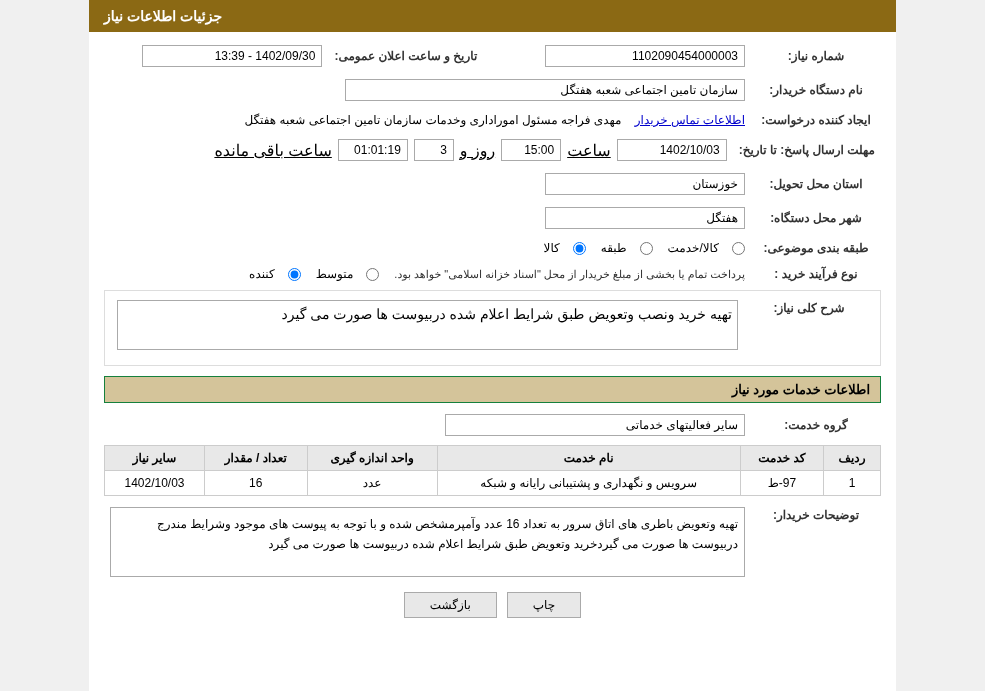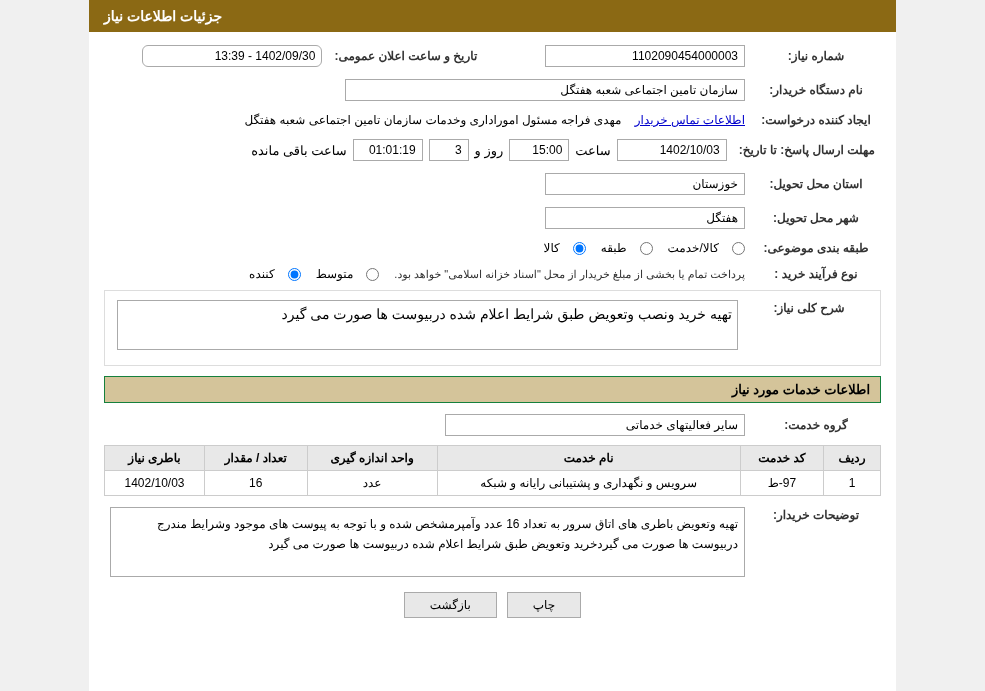--- a/index.html
+++ b/index.html
@@ -48,22 +48,23 @@
     }
     .input-box {
       border: 1px solid #aaa;
       background: #fff;
       padding: 3px 6px;
       font-size: 12px;
       font-family: Tahoma, Arial, sans-serif;
       min-width: 80px;
     }
     .inline-label {
-      font-size: 13px;
+      font-size: 16px;
       white-space: nowrap;
+      text-decoration: underline;
     }
     .radio-group {
       display: flex;
       gap: 15px;
       direction: rtl;
       align-items: center;
     }
     .radio-item {
       display: flex;
       align-items: center;
@@ -173,21 +174,21 @@
     <table class="info-table">
       <tbody>
           <tr>
         <td class="label-cell">شماره نیاز:</td>
         <td class="value-cell">
           <span class="input-box" style="display:inline-block;min-width:200px;">1102090454000003</span>
         </td>
         <td style="width:20px;"></td>
         <td class="label-cell" style="text-align:right;">تاریخ و ساعت اعلان عمومی:</td>
         <td class="value-cell">
-          <span class="input-box" style="display:inline-block;min-width:180px;border-radius:6px;">1402/09/30 - 13:39</span>
+          <span class="input-box" style="display:inline-block;min-width:180px;">1402/09/30 - 13:39</span>
         </td>
       </tr>
     </tbody>
       </table>
 
     <table class="info-table">
       <tbody>
           <tr>
         <td class="label-cell">نام دستگاه خریدار:</td>
         <td class="value-cell">
@@ -236,21 +237,21 @@
         <td class="value-cell">
           <span class="input-box" style="display:inline-block;min-width:200px;">خوزستان</span>
         </td>
       </tr>
     </tbody>
       </table>
 
     <table class="info-table">
       <tbody>
           <tr>
-        <td class="label-cell">شهر محل تحویل:</td>
+        <td class="label-cell">شهر محل دستگاه:</td>
         <td class="value-cell">
           <span class="input-box" style="display:inline-block;min-width:200px;margin-left:12px;">هفتگل</span>
         </td>
       </tr>
     </tbody>
       </table>
 
     <table class="info-table">
       <tbody>
           <tr>
@@ -323,21 +324,21 @@
       </table>
 
     <table class="services-table">
       <thead>
         <tr>
           <th>ردیف</th>
           <th>کد خدمت</th>
           <th>نام خدمت</th>
           <th>واحد اندازه گیری</th>
           <th>تعداد / مقدار</th>
-          <th>باطری نیاز</th>
+          <th>سایر نیاز</th>
         </tr>
       </thead>
       <tbody id="services-tbody">
       <tr>
             <td>1</td>
             <td>97-ط</td>
             <td>سرویس و نگهداری و پشتیبانی رایانه و شبکه</td>
             <td>عدد</td>
             <td>16</td>
             <td>1402/10/03</td>

